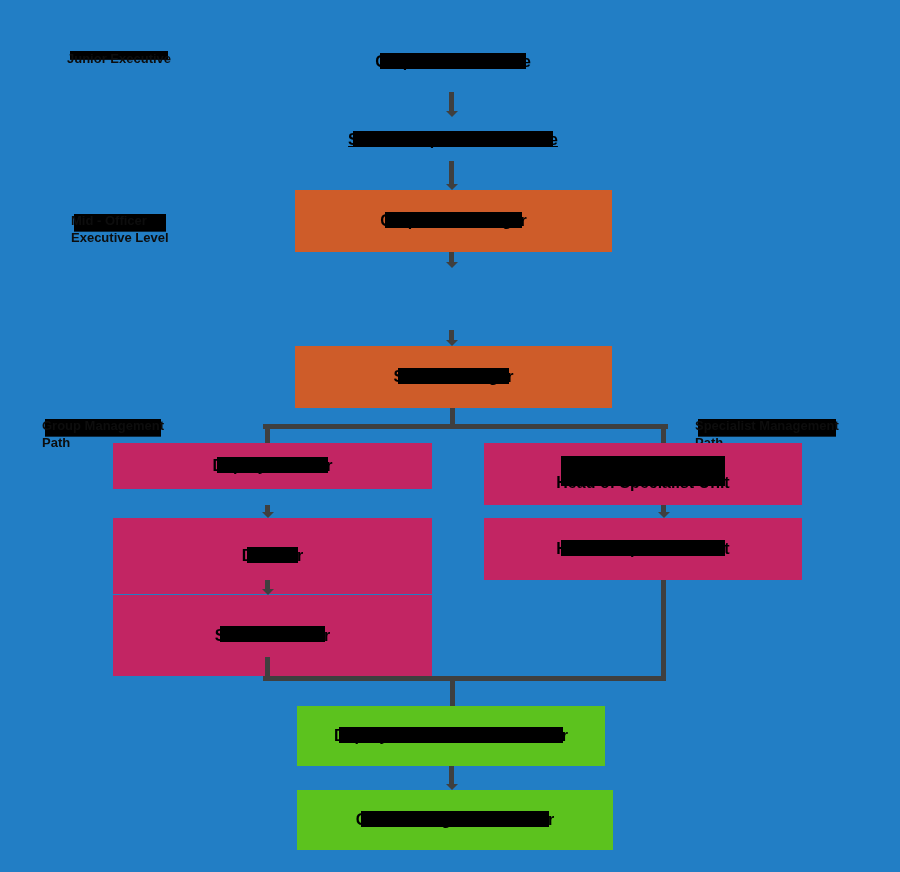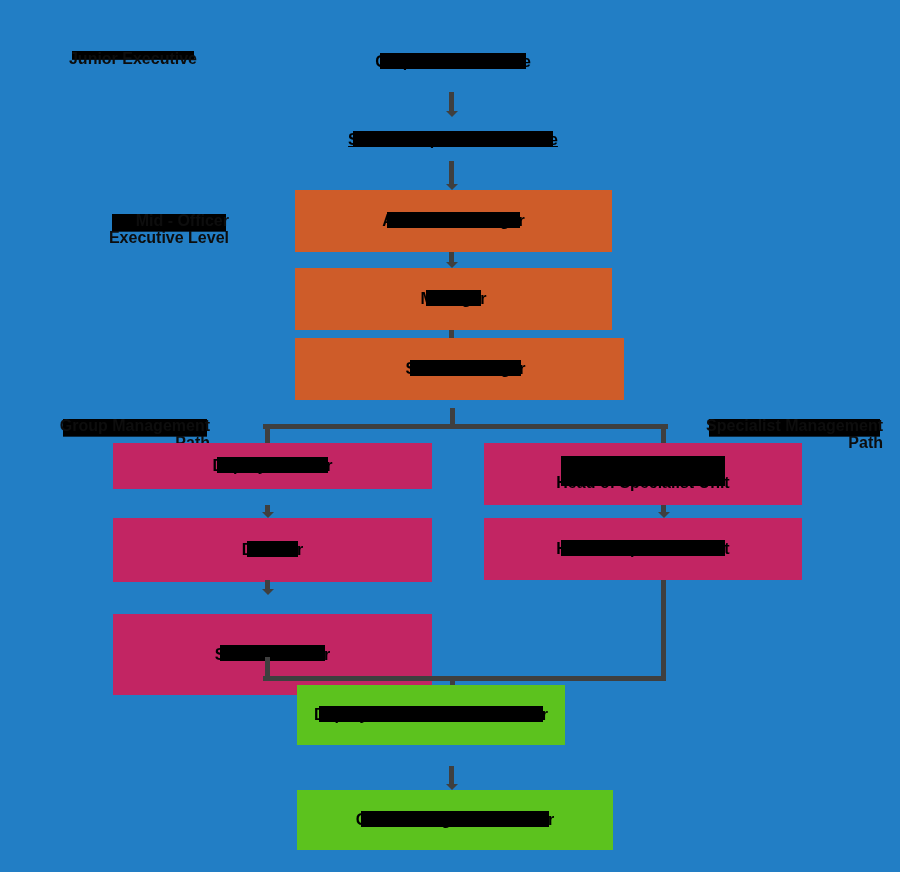--- a/index.html
+++ b/index.html
@@ -21,22 +21,22 @@
   .box-green{background:var(--green);}
   .title{
     font-size:16px; font-weight:bold; color:#000; line-height:18px;
     white-space:pre-line; display:inline-block; padding:1px 2px;
     background-image:linear-gradient(var(--redact),var(--redact));
     background-repeat:no-repeat;
     background-size:calc(100% - 14px) 80%;
     background-position:50% 18%;
   }
   .lvl-label{
-    position:absolute; font-size:16px; font-weight:bold; color:#0d0d0d;
-    line-height:17px; text-align:right; white-space:pre-line;
+    position:absolute; font-size:13px; font-weight:bold; color:#0d0d0d;
+    line-height:17px; text-align:left; white-space:pre-line;
   }
   .lvl-label > span{
     display:inline-block; padding:0 1px;
     background-image:linear-gradient(var(--redact),var(--redact));
     background-repeat:no-repeat;
     background-size:calc(100% - 8px) 52%;
     background-position:50% 10%;
     white-space:pre-line;
   }
   .arrow{
@@ -74,63 +74,60 @@
   <div class="node" style="left:293px;top:51px;width:320px;height:22px;">
     <span class="title">Corporate Executive</span>
   </div>
   <div class="arrow" style="left:449px;top:92px;height:20px;"></div>
   <div class="node" style="left:293px;top:129px;width:320px;height:22px;text-decoration:underline;">
     <span class="title">Senior Corporate Executive</span>
   </div>
   <div class="arrow" style="left:449px;top:161px;height:24px;"></div>
 
   <div class="node box-orange" style="left:295px;top:190px;width:317px;height:62px;">
-    <span class="title">Assistant Manager</span>
+    <span class="title">Corporate Manager</span>
   </div>
   <div class="arrow" style="left:449px;top:252px;height:11px;"></div>
-  <div class="node box-orange" style="left:295px;top:268px;width:317px;height:62px;">
-    <span class="title">Manager</span>
-  </div>
   <div class="arrow" style="left:449px;top:330px;height:11px;"></div>
-  <div class="node box-orange" style="left:295px;top:338px;width:317px;height:62px;padding-left:12px;">
+  <div class="node box-orange" style="left:295px;top:346px;width:317px;height:62px;">
     <span class="title">Senior Manager</span>
   </div>
 
   <div class="jline" style="left:450px;top:408px;width:5px;height:18px;"></div>
   <div class="jline" style="left:263px;top:424px;width:405px;height:5px;"></div>
   <div class="jline" style="left:265px;top:424px;width:5px;height:21px;"></div>
   <div class="jline" style="left:661px;top:424px;width:5px;height:21px;"></div>
 
   <div class="node box-magenta" style="left:113px;top:443px;width:319px;height:46px;">
     <span class="title">Deputy Director</span>
   </div>
   <div class="arrow" style="left:265px;top:505px;height:8px;"></div>
-  <div class="node box-magenta" style="left:113px;top:518px;width:319px;height:64px;">
+  <div class="node box-magenta" style="left:113px;top:518px;width:319px;height:76px;">
     <span class="title">Director</span>
   </div>
   <div class="arrow" style="left:265px;top:580px;height:10px;"></div>
-  <div class="node box-magenta" style="left:113px;top:614px;width:319px;height:81px;">
+  <div class="node box-magenta" style="left:113px;top:595px;width:319px;height:81px;">
     <span class="title">Senior Director</span>
   </div>
 
   <div class="node box-magenta" style="left:484px;top:443px;width:318px;height:62px;">
     <span class="title">Deputy Director /
 Head of Specialist Unit</span>
   </div>
   <div class="arrow" style="left:661px;top:505px;height:8px;"></div>
   <div class="node box-magenta" style="left:484px;top:518px;width:318px;height:62px;">
     <span class="title">Head of Specialist Unit</span>
   </div>
 
   <div class="jline" style="left:265px;top:657px;width:5px;height:24px;"></div>
   <div class="jline" style="left:661px;top:580px;width:5px;height:101px;"></div>
   <div class="jline" style="left:263px;top:676px;width:403px;height:5px;"></div>
   <div class="jline" style="left:450px;top:681px;width:5px;height:26px;"></div>
 
-  <div class="node box-green" style="left:297px;top:685px;width:268px;height:60px;">
+  <div class="node box-green" style="left:297px;top:706px;width:308px;height:60px;">
     <span class="title">Deputy Chief Executive Officer</span>
   </div>
   <div class="arrow" style="left:449px;top:766px;height:19px;"></div>
   <div class="node box-green" style="left:297px;top:790px;width:316px;height:60px;">
     <span class="title">Chief Management Officer</span>
   </div>
 
 </div>
 
 </body></html>

